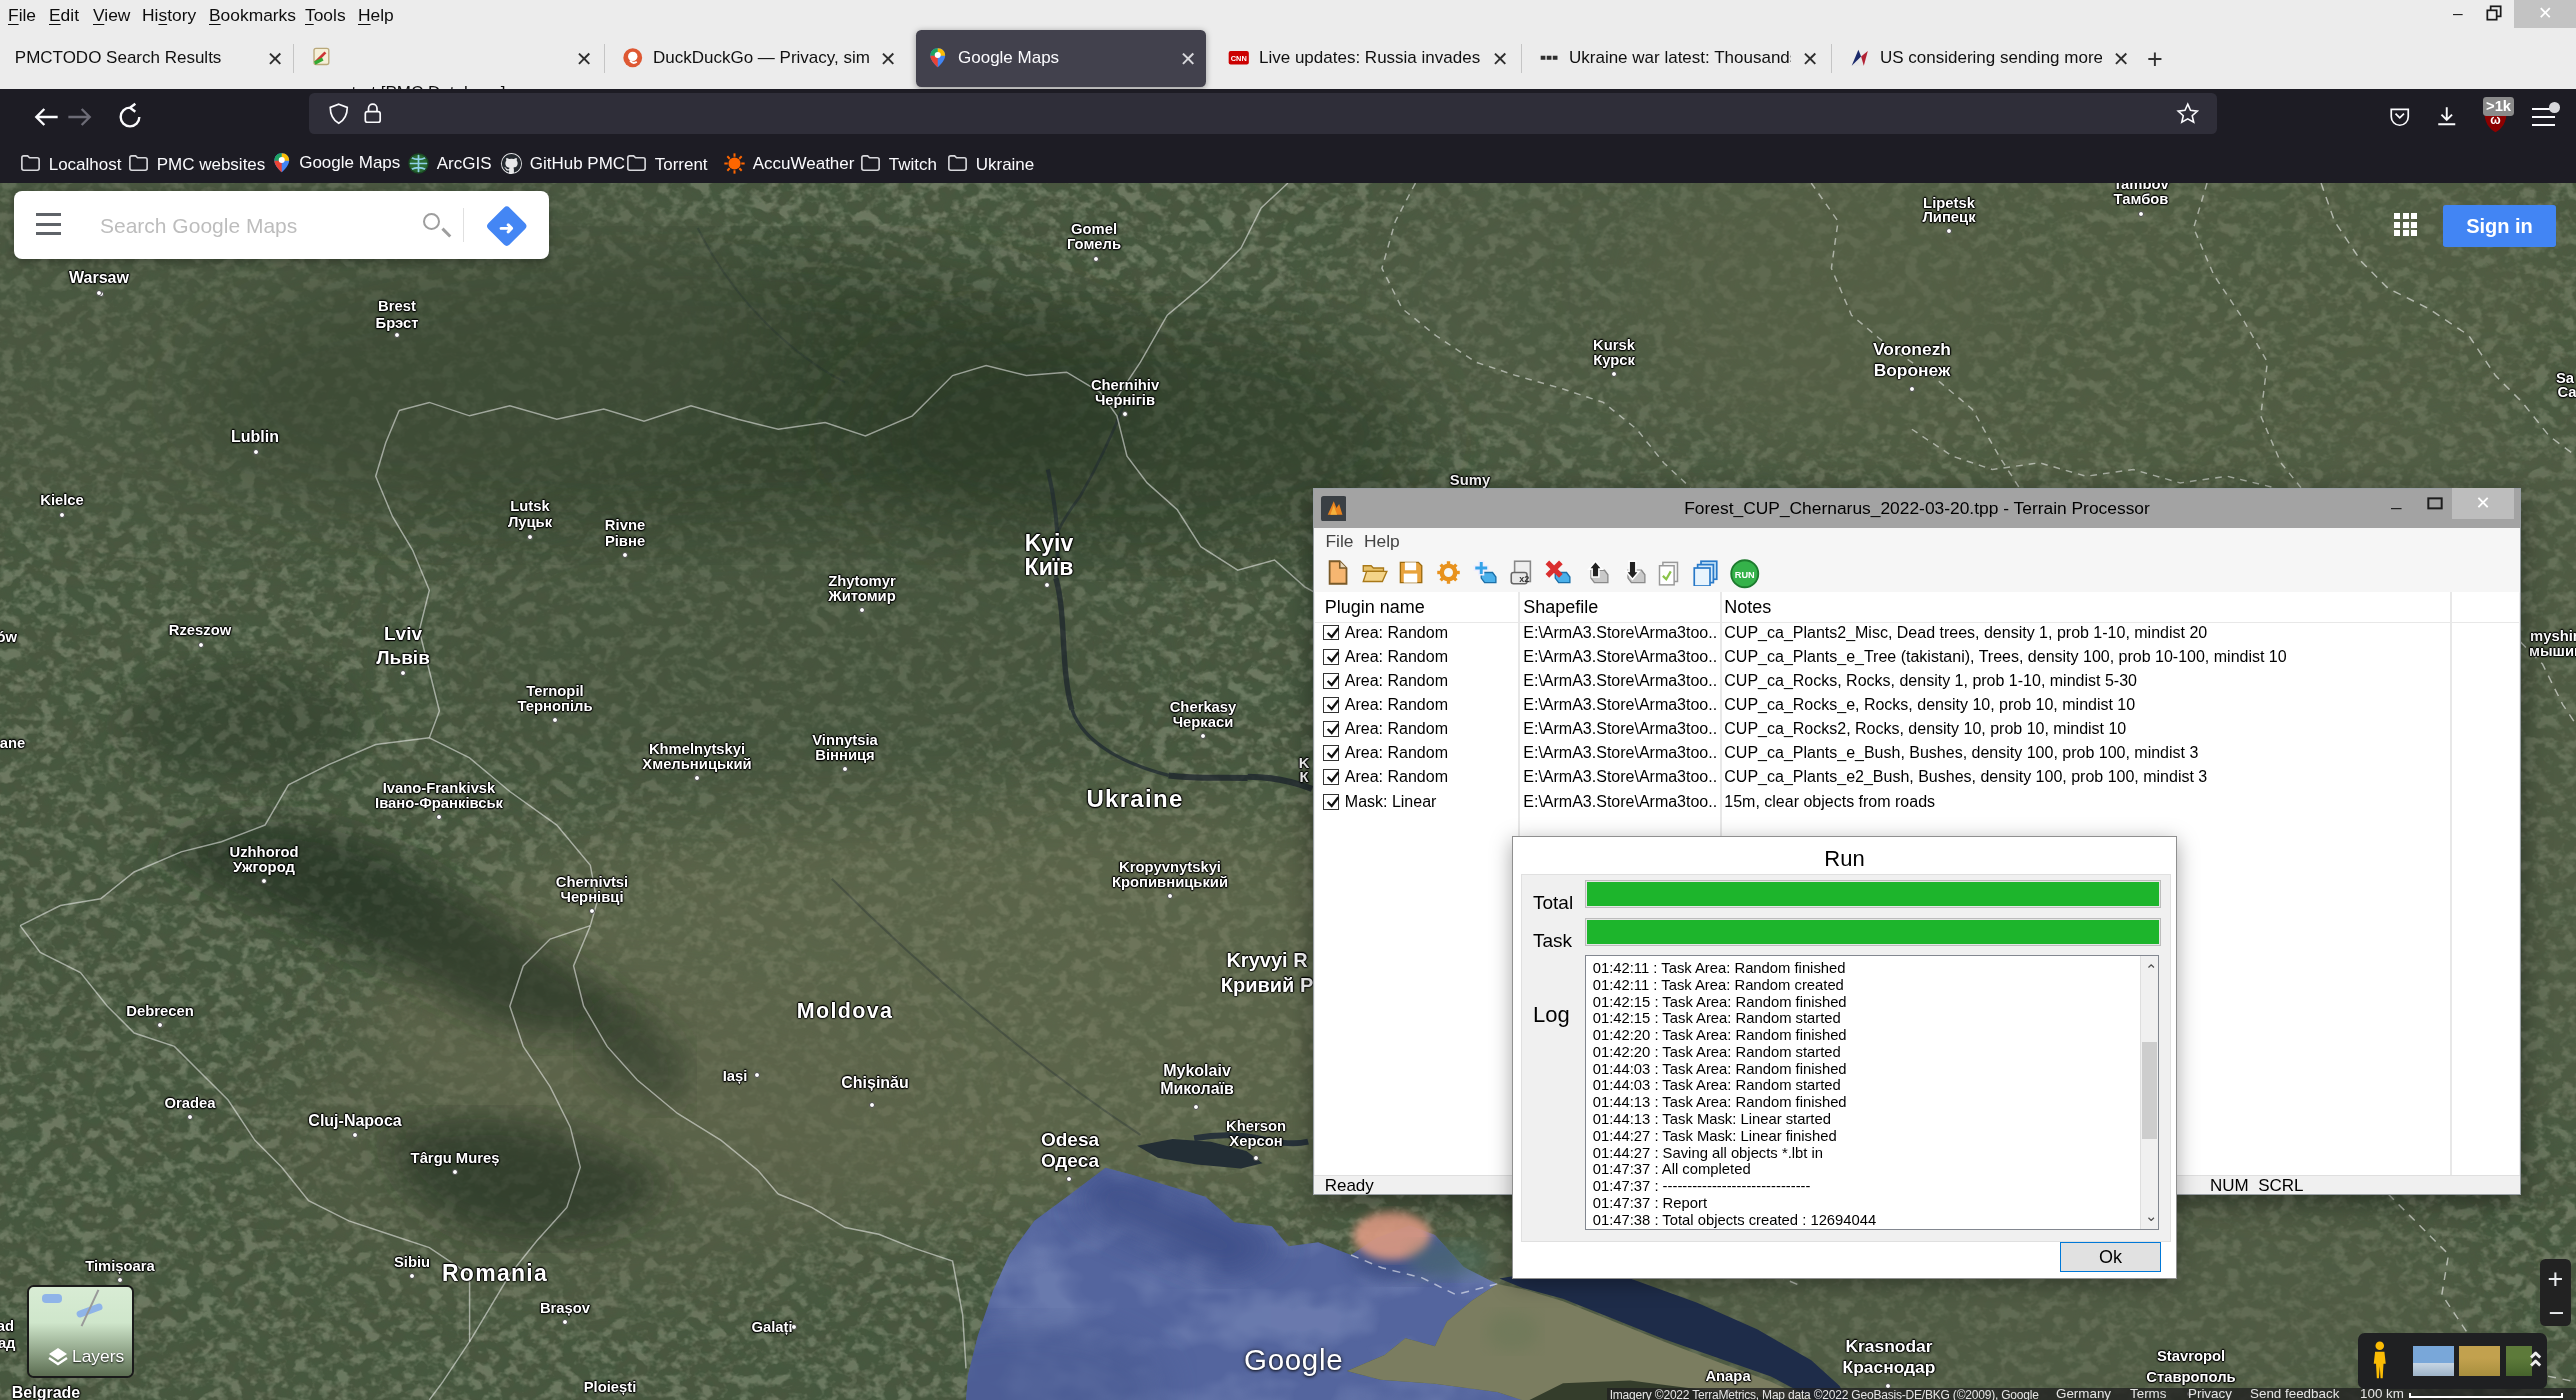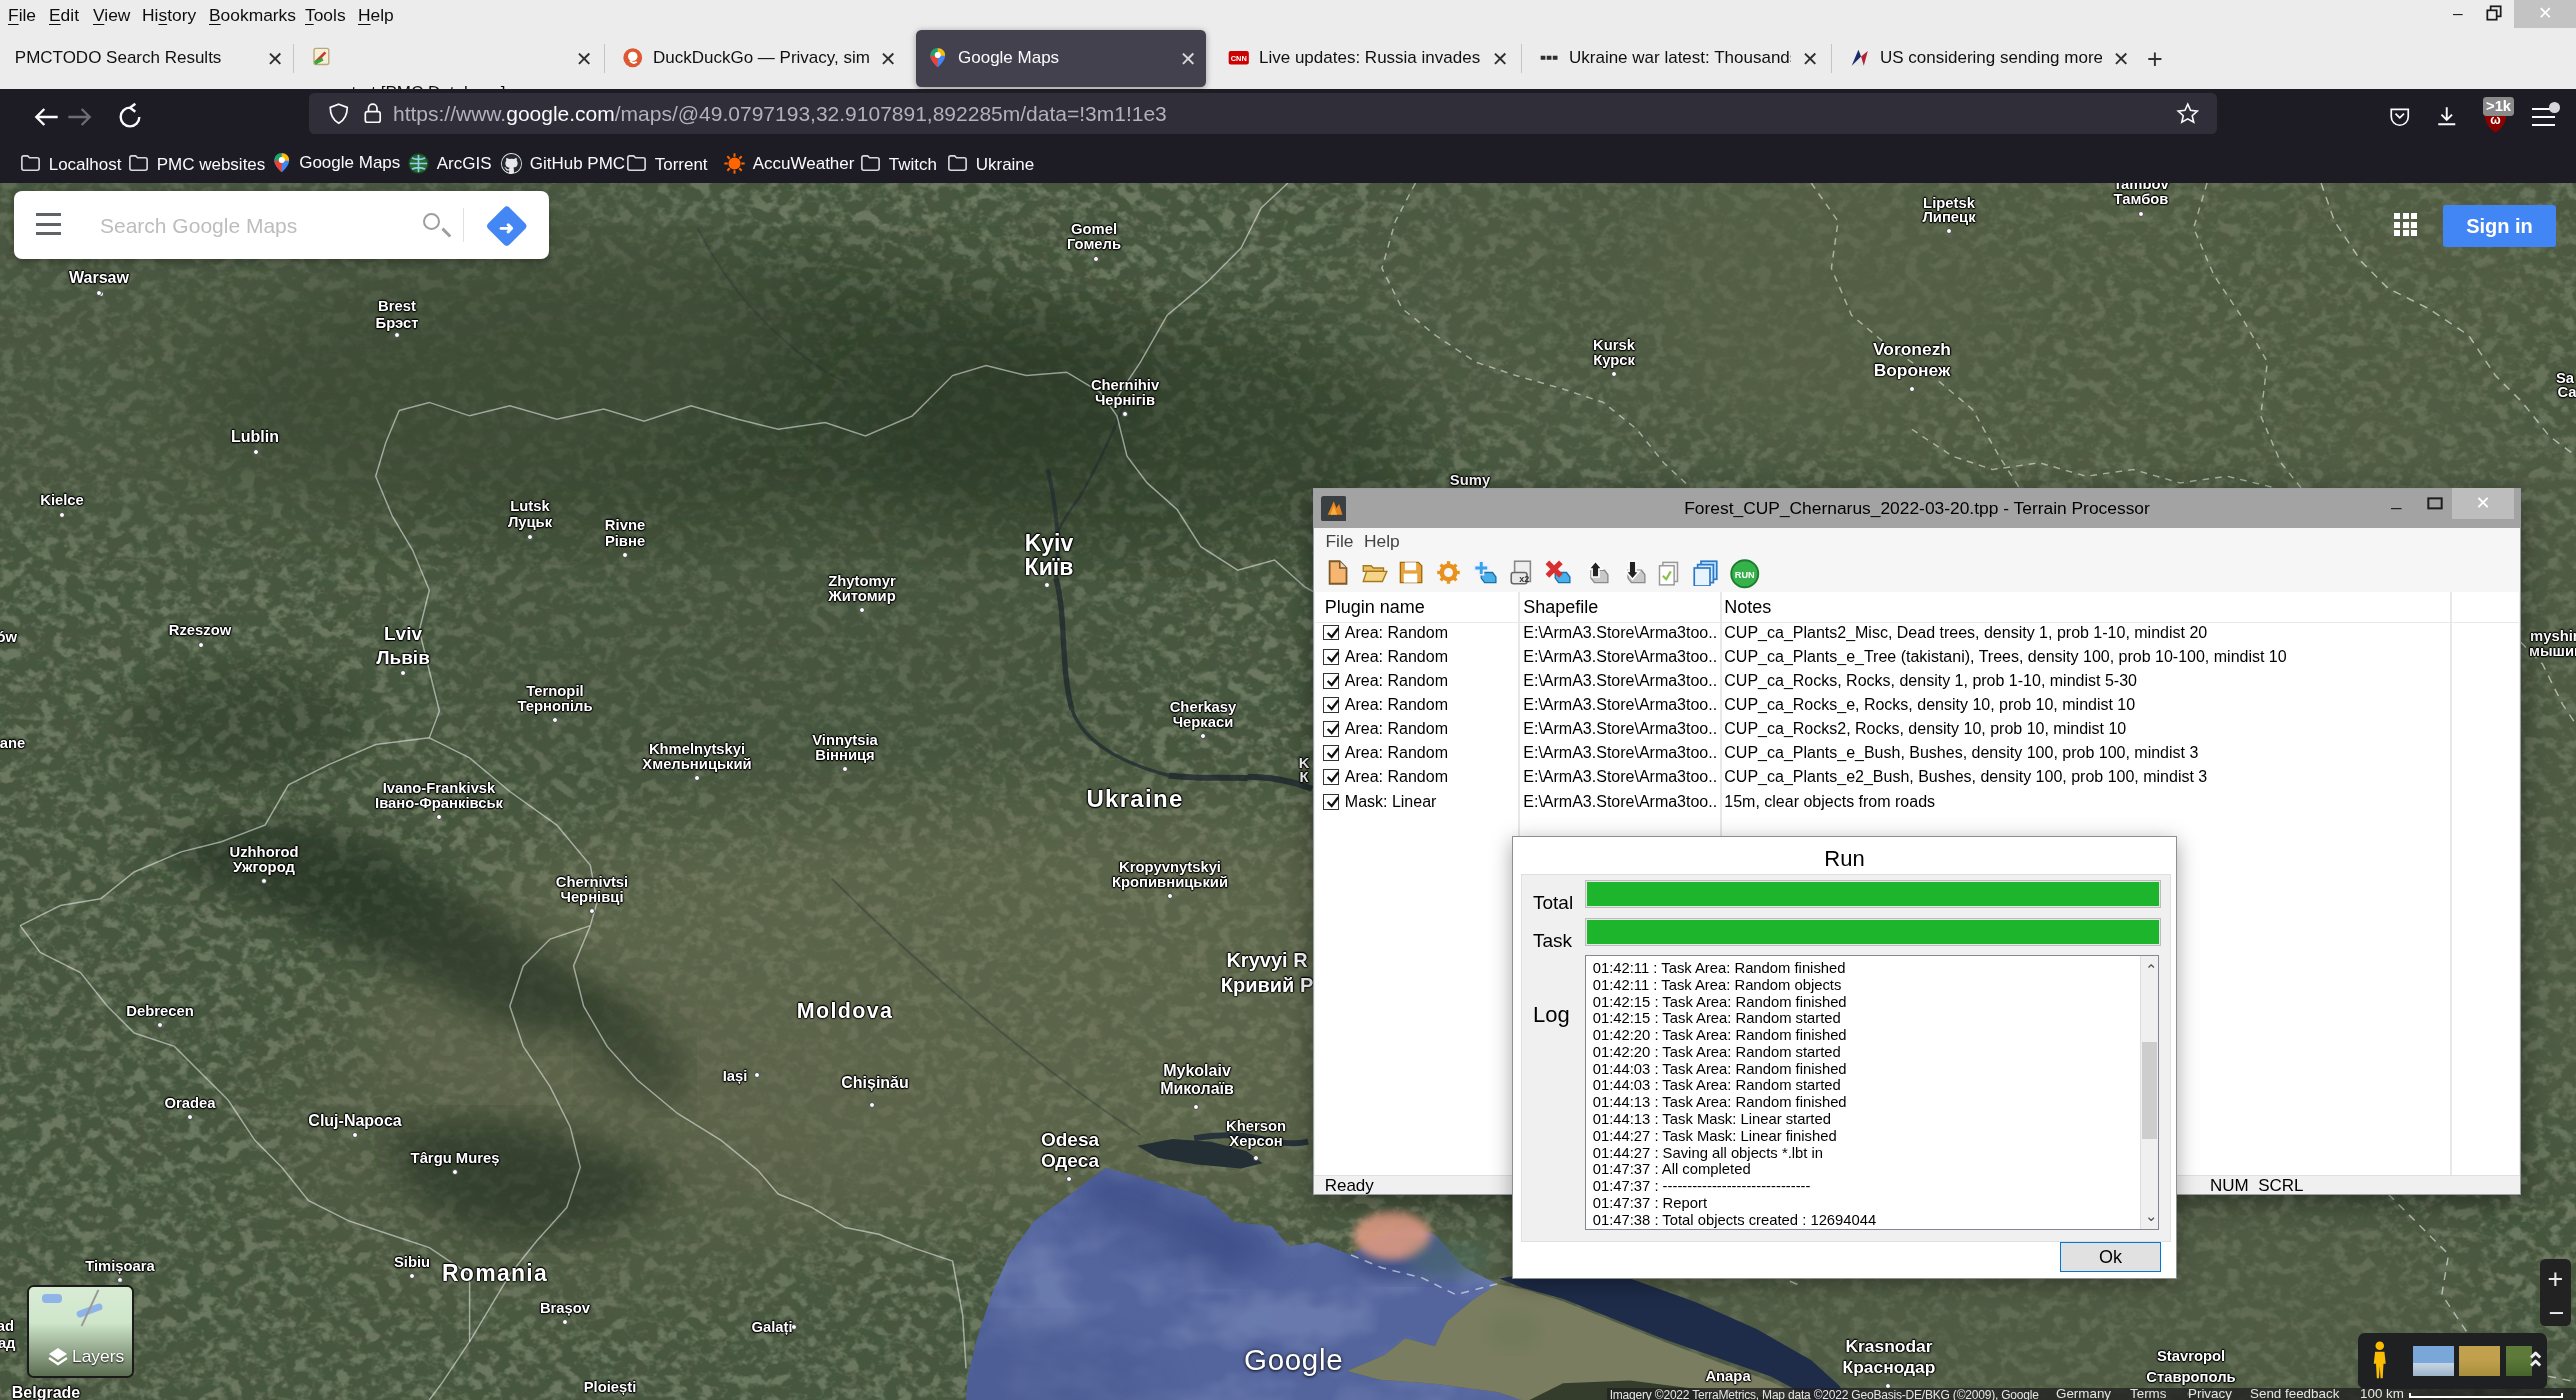--- a/index.html
+++ b/index.html
@@ -312,21 +312,20 @@
         <path d="M19 12 A7 7 0 1 1 12 5 M12 5 L16 2 M12 5 L16 8" stroke="#fbfbfe" stroke-width="1.8" fill="none"></path>
       </svg>
       <div id="urlbar">
         <svg style="position:absolute;left:17px;top:8px;" width="25.5" height="25.5" viewBox="0 0 24 24">
           <path d="M12 3 L20 6 C20 13 17 18 12 21 C7 18 4 13 4 6 Z" stroke="#fbfbfe" stroke-width="1.6" fill="none"></path>
         </svg>
         <svg style="position:absolute;left:51px;top:8px;" width="25.5" height="25.5" viewBox="0 0 24 24">
           <rect x="5" y="10" width="14" height="10" rx="2" stroke="#fbfbfe" stroke-width="1.6" fill="none"></rect>
           <path d="M8 10 V7 A4 4 0 0 1 16 7 V10" stroke="#fbfbfe" stroke-width="1.6" fill="none"></path>
         </svg>
-        <div style="position:absolute;left:84px;top:8.7px;font-size:21px;color:#b2b1bd;">https://www.<span style="color:#fbfbfe;">google.com</span>/maps/@49.0797193,32.9107891,892285m/data=!3m1!1e3</div>
         <svg style="position:absolute;right:17px;top:8px;" width="25.5" height="25.5" viewBox="0 0 24 24">
           <path d="M12 3 L14.6 8.8 L21 9.5 L16.2 13.8 L17.6 20 L12 16.8 L6.4 20 L7.8 13.8 L3 9.5 L9.4 8.8 Z" stroke="#fbfbfe" stroke-width="1.5" fill="none"></path>
         </svg>
       </div>
       <svg style="position:absolute;left:2387px;top:14.8px;" width="25.5" height="25.5" viewBox="0 0 24 24">
         <path d="M4 5 H20 V12 A8 8 0 0 1 4 12 Z" stroke="#fbfbfe" stroke-width="1.6" fill="none" rx="2"></path>
         <path d="M8 9 L12 13 L16 9" stroke="#fbfbfe" stroke-width="1.6" fill="none"></path>
       </svg>
       <svg style="position:absolute;left:2434px;top:14.8px;" width="25.5" height="25.5" viewBox="0 0 24 24">
         <path d="M12 3 V15 M7 10 L12 15 L17 10 M4 19 H20" stroke="#fbfbfe" stroke-width="1.8" fill="none"></path>
@@ -565,21 +564,21 @@
       <div style="position:absolute;left:72px;top:43px;width:576px;height:28px;border:1.3px solid #bcbcbc;background:#e6e6e6;">
         <div style="position:absolute;inset:1.3px;background:#1db52c;"></div>
       </div>
       <div style="position:absolute;left:20px;top:93px;font-size:19px;color:#000;">Task</div>
       <div style="position:absolute;left:72px;top:81px;width:576px;height:28px;border:1.3px solid #bcbcbc;background:#e6e6e6;">
         <div style="position:absolute;inset:1.3px;background:#1db52c;"></div>
       </div>
       <div style="position:absolute;left:20px;top:129px;font-size:22px;color:#000;margin-top:36px;">Log</div>
       <div style="position:absolute;left:72px;top:118px;width:574px;height:275px;background:#fff;border:1.3px solid #828790;">
         <div style="position:absolute;left:6.7px;top:4px;font-size:14.8px;color:#000;white-space:nowrap;">01:42:11 : Task Area: Random finished</div>
-        <div style="position:absolute;left:6.7px;top:21px;font-size:14.8px;color:#000;white-space:nowrap;">01:42:11 : Task Area: Random objects</div>
+        <div style="position:absolute;left:6.7px;top:21px;font-size:14.8px;color:#000;white-space:nowrap;">01:42:11 : Task Area: Random created</div>
         <div style="position:absolute;left:6.7px;top:38px;font-size:14.8px;color:#000;white-space:nowrap;">01:42:15 : Task Area: Random finished</div>
         <div style="position:absolute;left:6.7px;top:54px;font-size:14.8px;color:#000;white-space:nowrap;">01:42:15 : Task Area: Random started</div>
         <div style="position:absolute;left:6.7px;top:71px;font-size:14.8px;color:#000;white-space:nowrap;">01:42:20 : Task Area: Random finished</div>
         <div style="position:absolute;left:6.7px;top:88px;font-size:14.8px;color:#000;white-space:nowrap;">01:42:20 : Task Area: Random started</div>
         <div style="position:absolute;left:6.7px;top:105px;font-size:14.8px;color:#000;white-space:nowrap;">01:44:03 : Task Area: Random finished</div>
         <div style="position:absolute;left:6.7px;top:121px;font-size:14.8px;color:#000;white-space:nowrap;">01:44:03 : Task Area: Random started</div>
         <div style="position:absolute;left:6.7px;top:138px;font-size:14.8px;color:#000;white-space:nowrap;">01:44:13 : Task Area: Random finished</div>
         <div style="position:absolute;left:6.7px;top:155px;font-size:14.8px;color:#000;white-space:nowrap;">01:44:13 : Task Mask: Linear started</div>
         <div style="position:absolute;left:6.7px;top:172px;font-size:14.8px;color:#000;white-space:nowrap;">01:44:27 : Task Mask: Linear finished</div>
         <div style="position:absolute;left:6.7px;top:189px;font-size:14.8px;color:#000;white-space:nowrap;">01:44:27 : Saving all objects *.lbt in</div>

